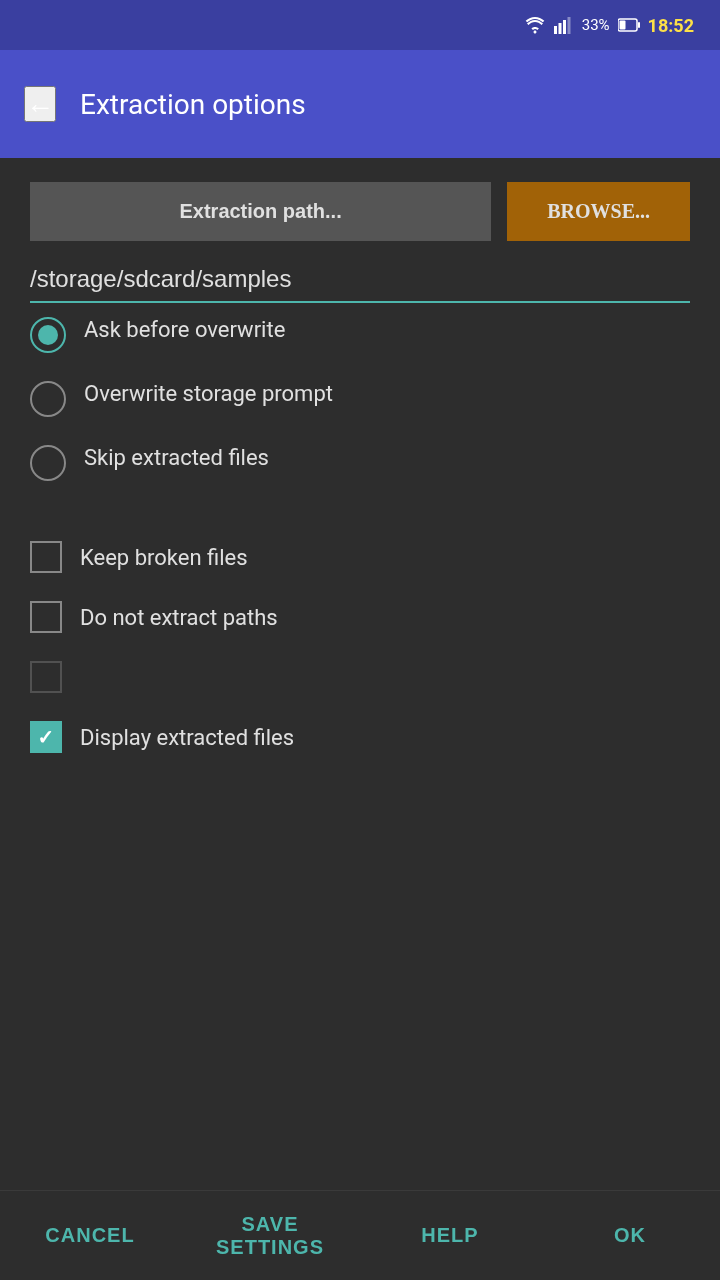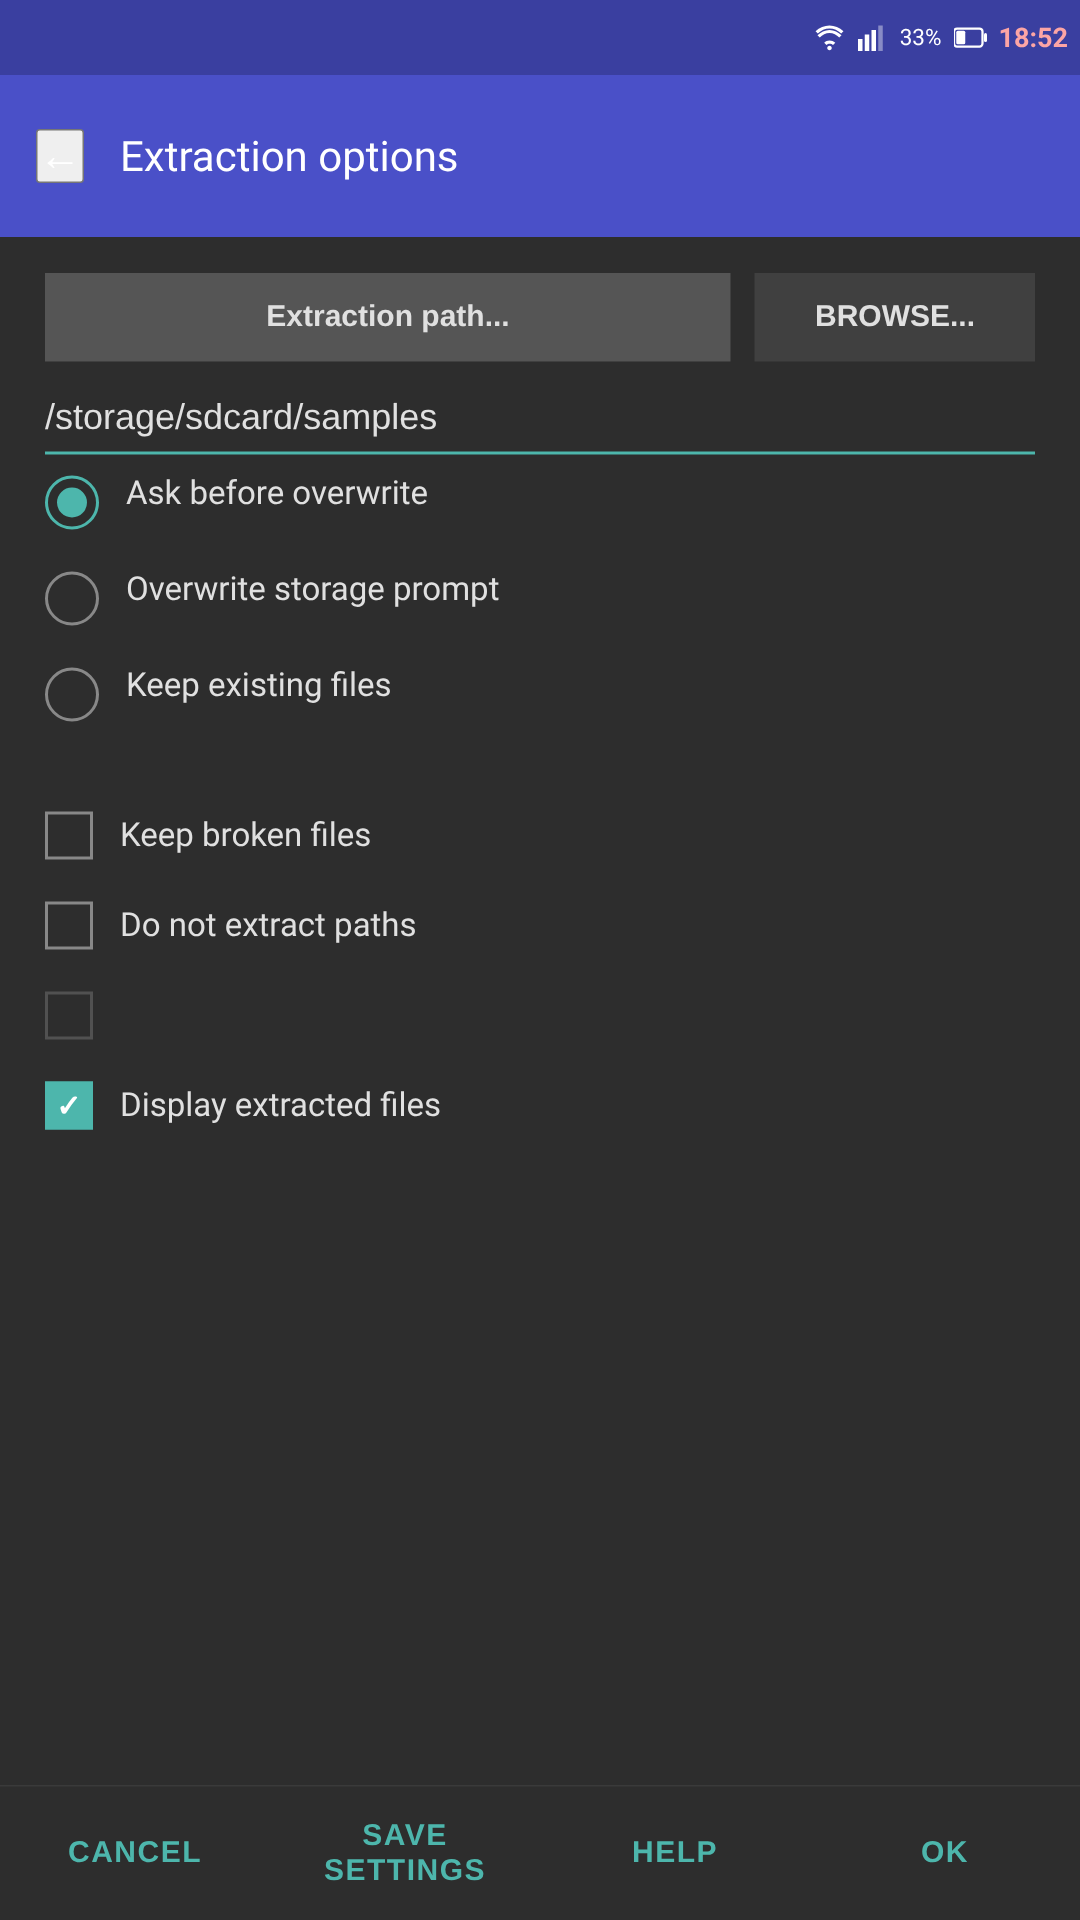--- a/index.html
+++ b/index.html
@@ -15,34 +15,34 @@
       flex-direction: column;
     }
 
     
     .status-bar {
       background-color: #3a3fa0;
       height: 50px;
       display: flex;
       align-items: center;
       justify-content: flex-end;
-      padding: 0 8px;
+      padding: 0 26px;
       gap: 10px;
     }
 
     .status-bar .status-icons {
       display: flex;
       align-items: center;
       gap: 8px;
     }
 
     .status-bar .time {
       font-size: 18px;
       font-weight: bold;
-      color: #fca5a5;
+      color: #fde047;
     }
 
     .status-bar .battery-text {
       font-size: 15px;
       color: white;
     }
 
     
     .app-bar {
       background-color: #4a50c8;
@@ -85,28 +85,29 @@
       color: #e0e0e0;
       border: none;
       padding: 18px 24px;
       font-size: 20px;
       font-weight: bold;
       cursor: pointer;
       flex: 1;
     }
 
     .browse-btn {
-      background-color: #404040;
+      background-color: #a16207;
       color: #e0e0e0;
       border: none;
       padding: 18px 40px;
       font-size: 20px;
       font-weight: bold;
       cursor: pointer;
       min-width: 180px;
+      font-family: Liberation Serif, serif;
     }
 
     
     .path-input {
       width: 100%;
       background: transparent;
       border: none;
       border-bottom: 2px solid #4db6ac;
       color: #e0e0e0;
       font-size: 24px;
@@ -282,21 +283,21 @@
       <span class="radio-label">Ask before overwrite</span>
     </div>
 
     <div class="radio-item">
       <div class="radio-circle"></div>
       <span class="radio-label">Overwrite storage prompt</span>
     </div>
 
     <div class="radio-item">
       <div class="radio-circle"></div>
-      <span class="radio-label">Keep existing files</span>
+      <span class="radio-label">Skip extracted files</span>
     </div>
 
   </div>
 
   
   <div class="checkbox-group">
 
     <div class="checkbox-item">
       <div class="checkbox-box"></div>
       <span class="checkbox-label">Keep broken files</span>

